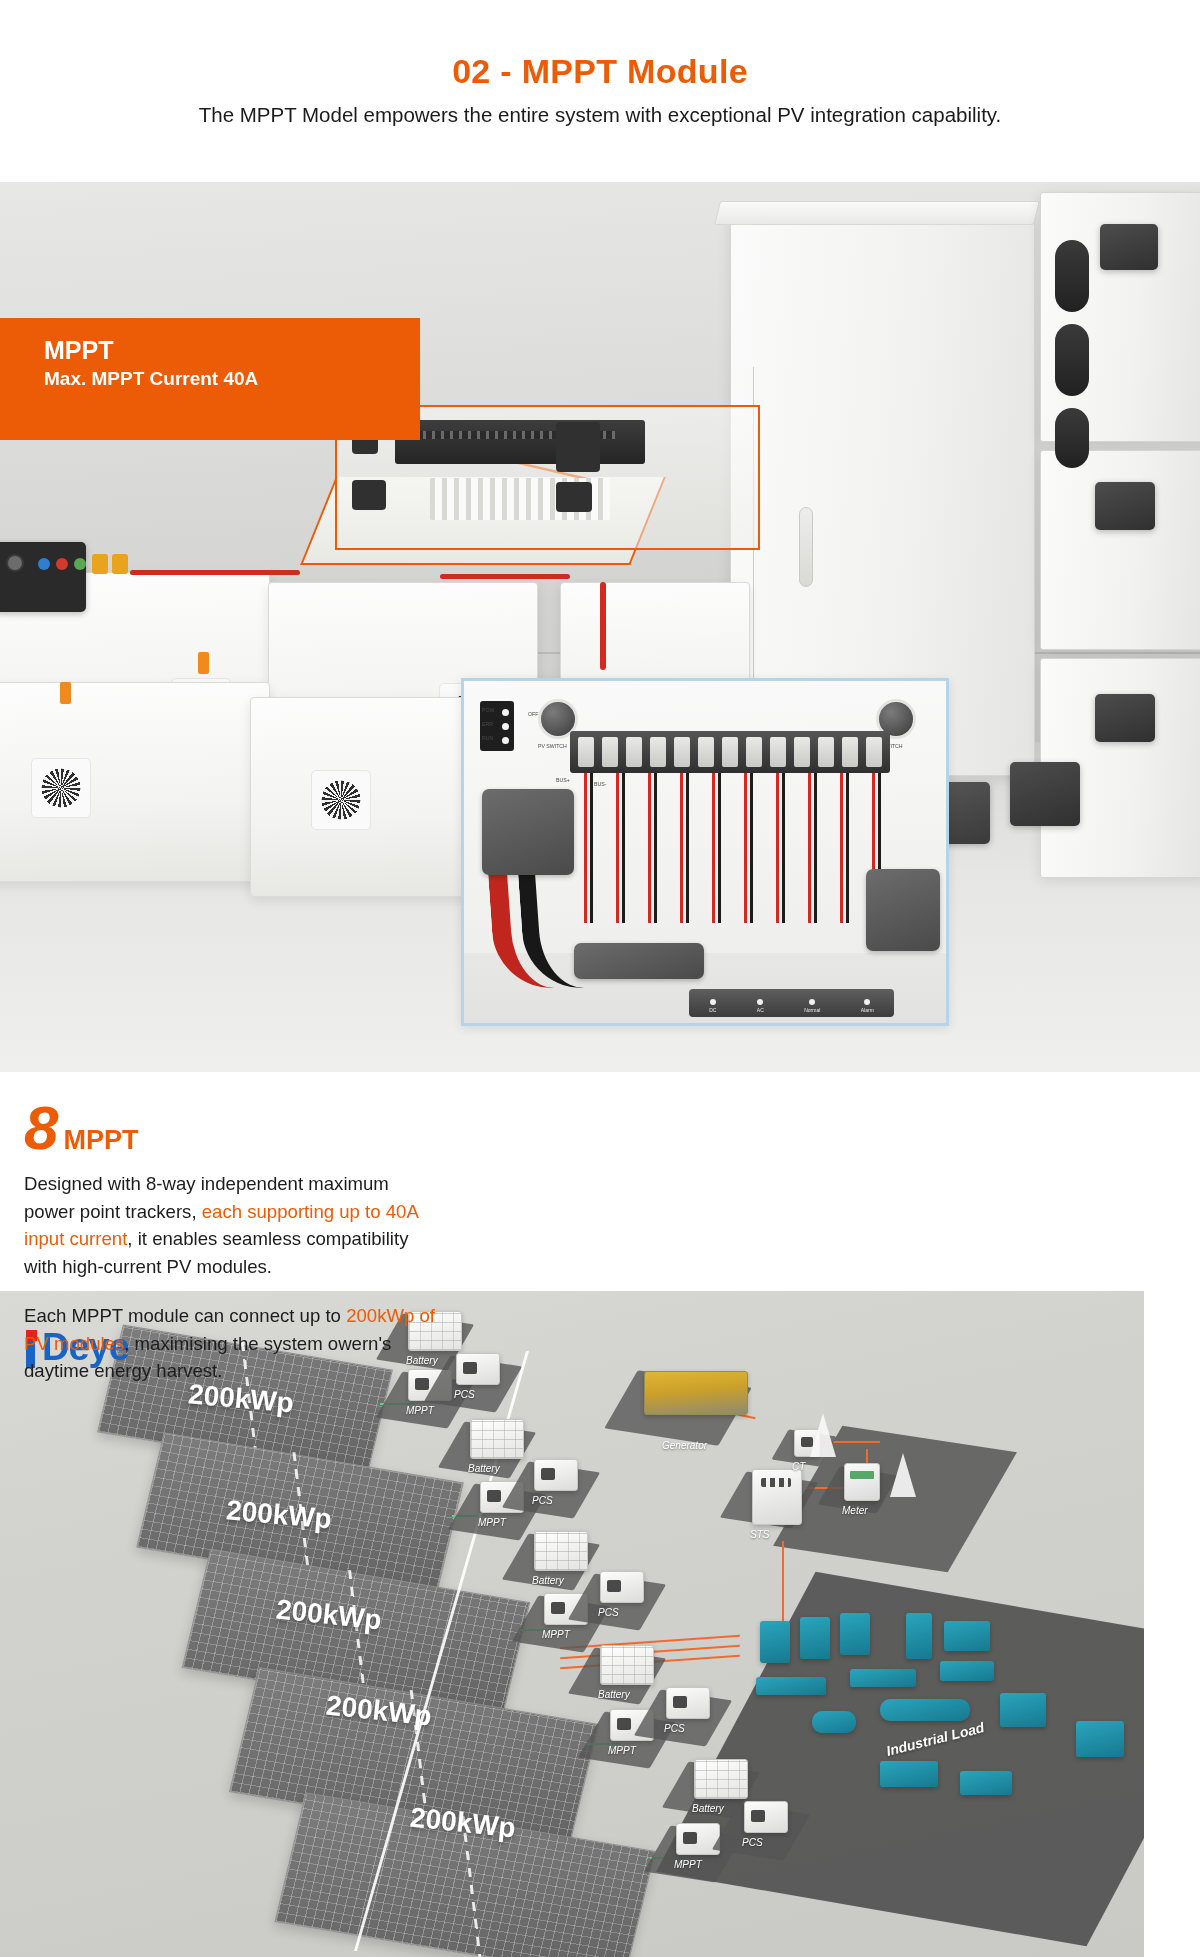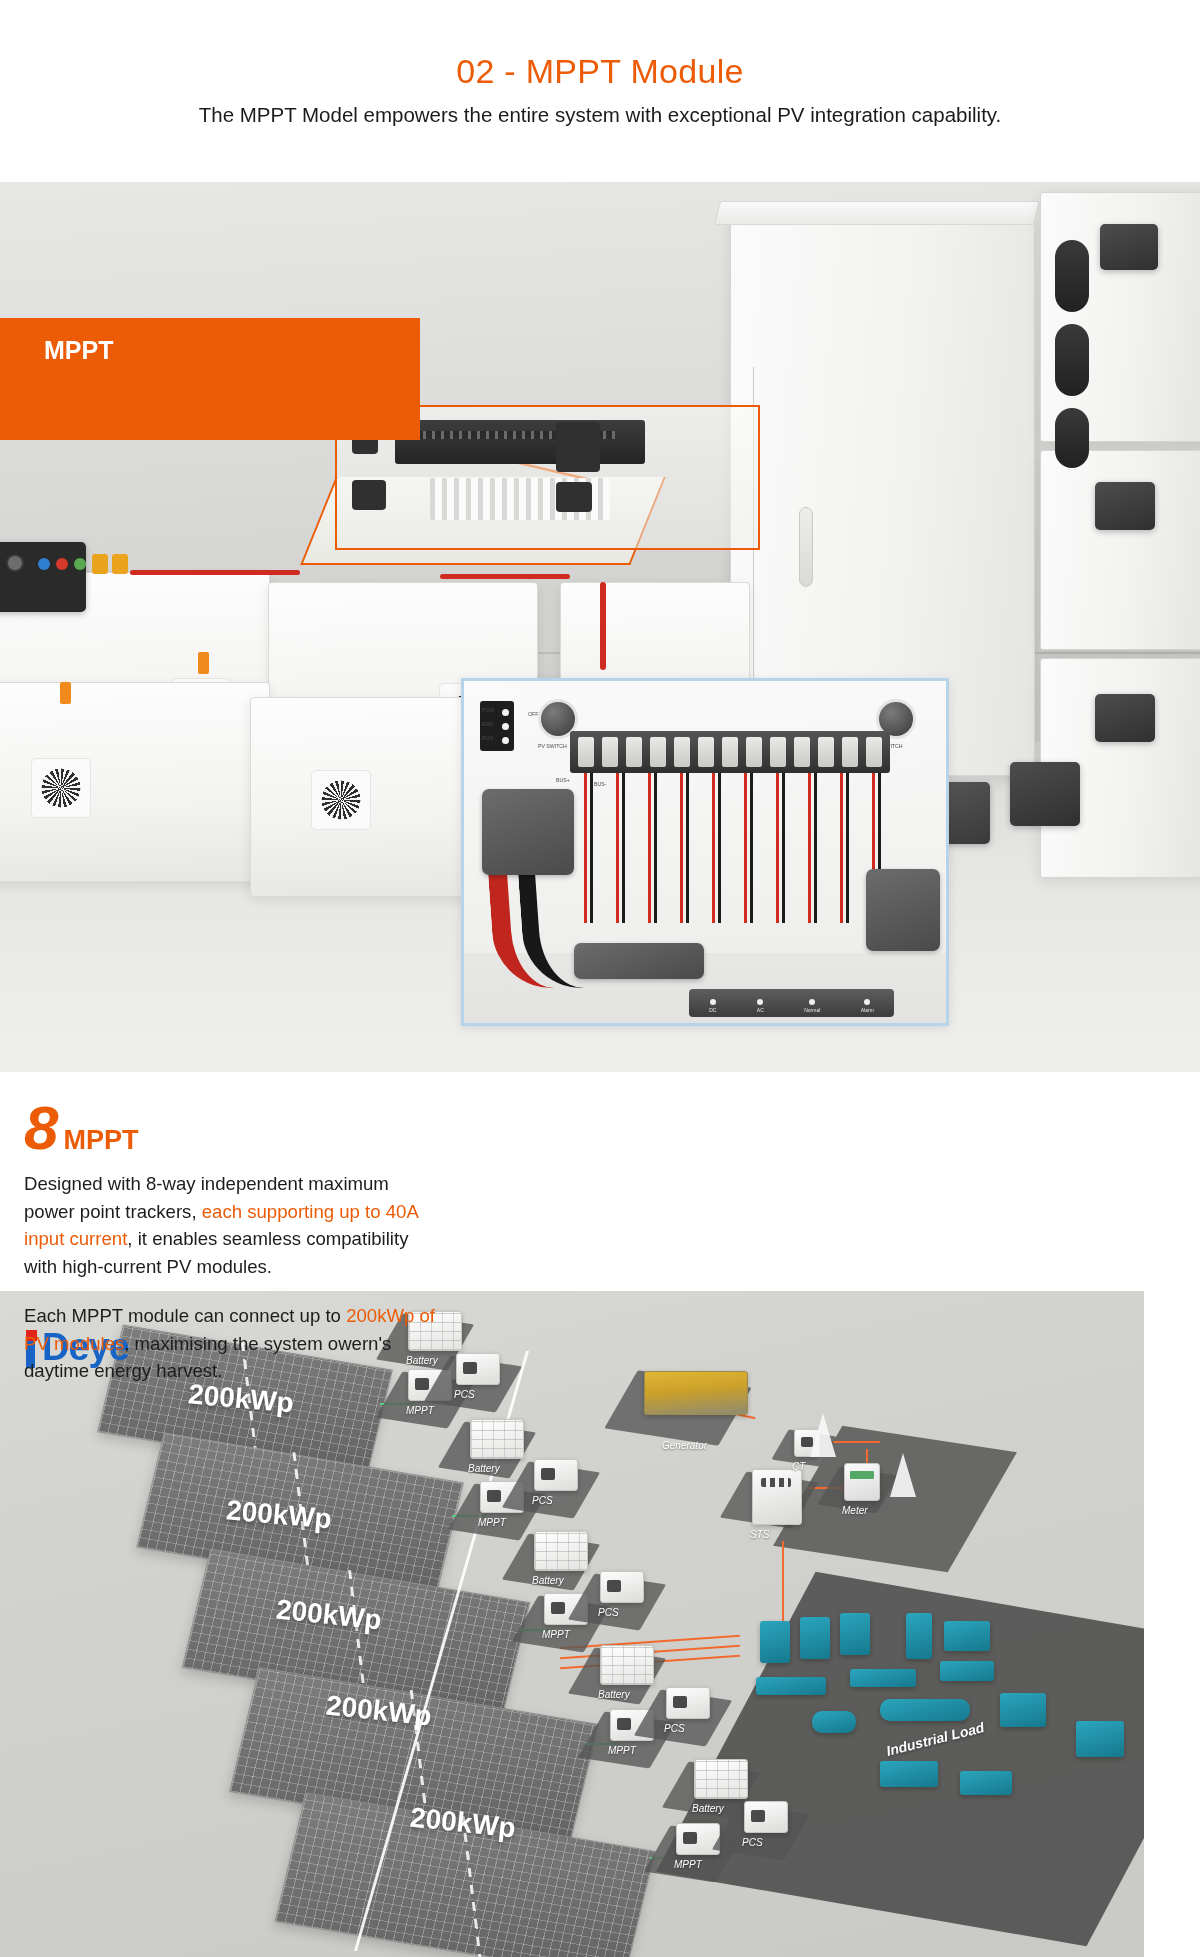--- a/index.html
+++ b/index.html
@@ -8,21 +8,21 @@
     font-family:"Liberation Sans", sans-serif;
     background:#ffffff;
     width:1200px; height:1957px;
     position:relative; overflow:hidden;
   }
 
   
   .header { width:1200px; height:182px; background:#fff; position:relative; }
   .page-title {
     position:absolute; top:52px; left:0; width:1200px;
-    text-align:center; font-size:34px; font-weight:normal;
+    text-align:center; font-size:34px; font-weight:bold;
     color:#ec5b06; letter-spacing:.3px;
   }
   .page-subtitle {
     position:absolute; top:103px; left:0; width:1200px;
     text-align:center; font-size:20.5px; color:#1b1b1b;
   }
 
   
   .hero {
     position:absolute; top:182px; left:0; width:1200px; height:890px;
@@ -420,20 +420,21 @@
   <div class="lens-box"></div>
   <div class="mppt-card"></div>
   <div class="mppt-slots"></div>
   <div class="mppt-knob" style="left:352px; top:298px;"></div>
   <div class="mppt-knob" style="left:352px; top:250px; width:26px; height:22px;"></div>
   <div class="mppt-knob" style="left:556px; top:240px; width:44px; height:50px;"></div>
   <div class="mppt-knob" style="left:556px; top:300px; width:36px; height:30px;"></div>
 
   <div class="callout">
     <div class="c-title">MPPT</div>
+    <div class="c-line">Max. MPPT Current 40A</div>
   </div>
 </div>
 
 <div class="inset">
   <div class="panelface"></div>
 
   <div class="led-blk">
     <span style="top:8px;"></span>
       <span style="top:22px;"></span>
       <span style="top:36px;"></span>

